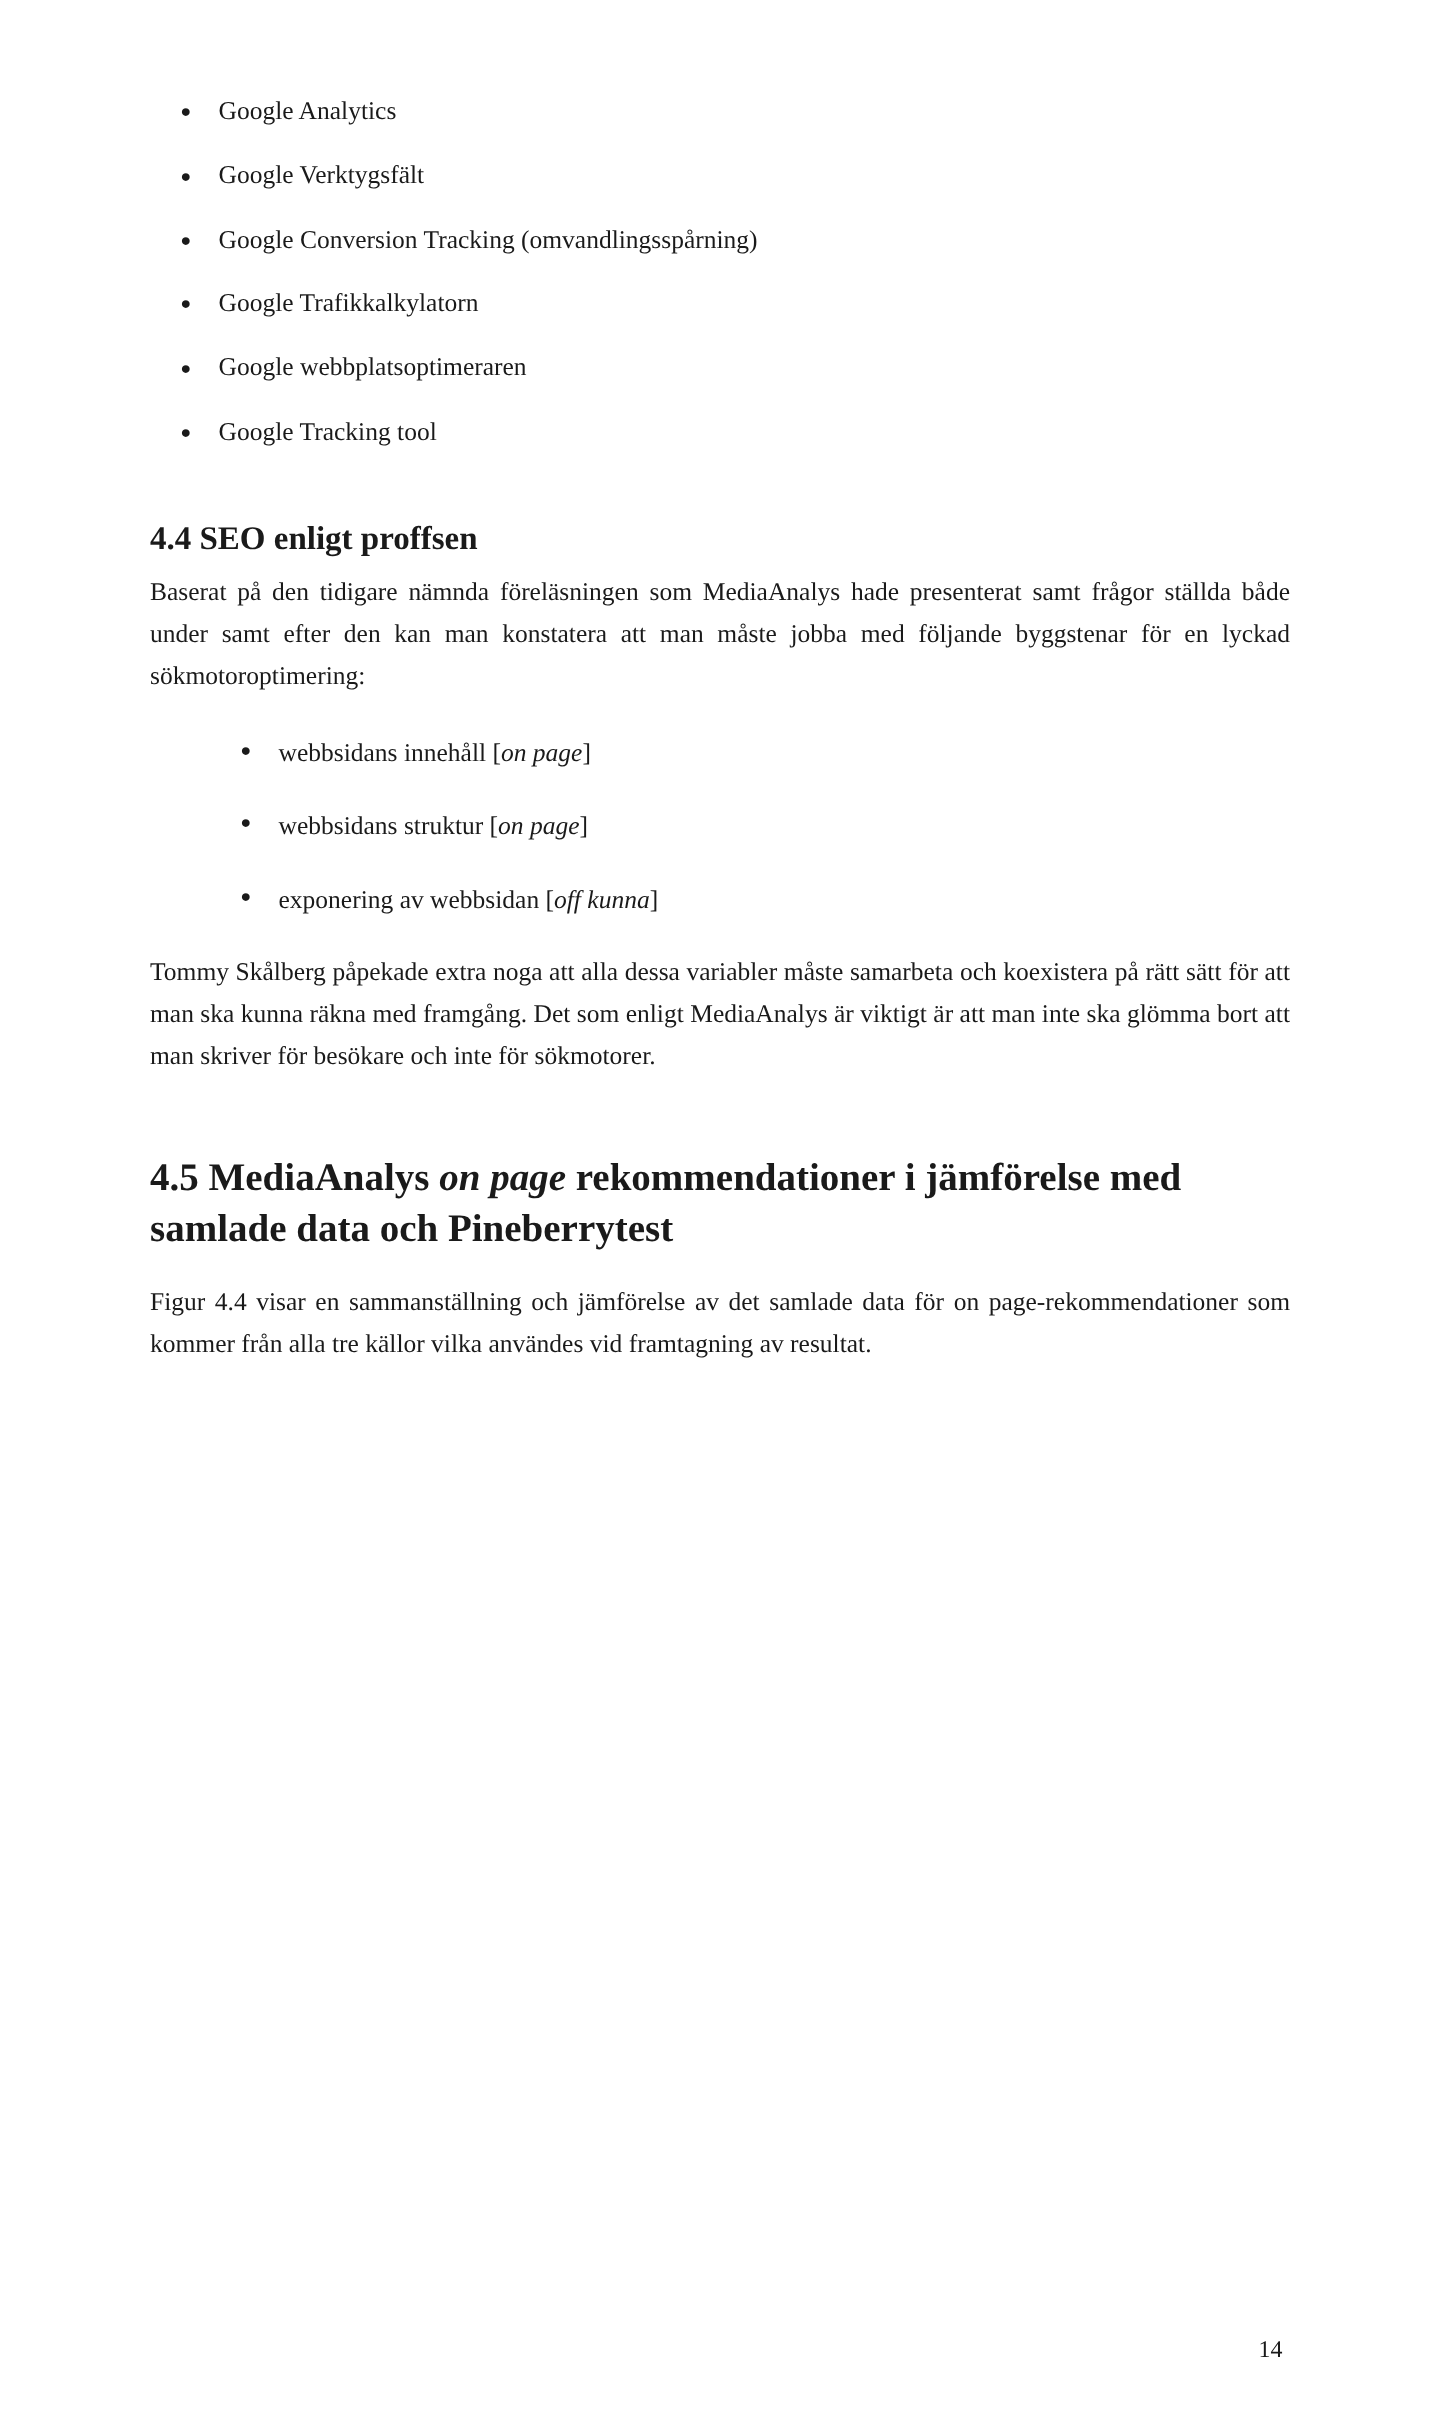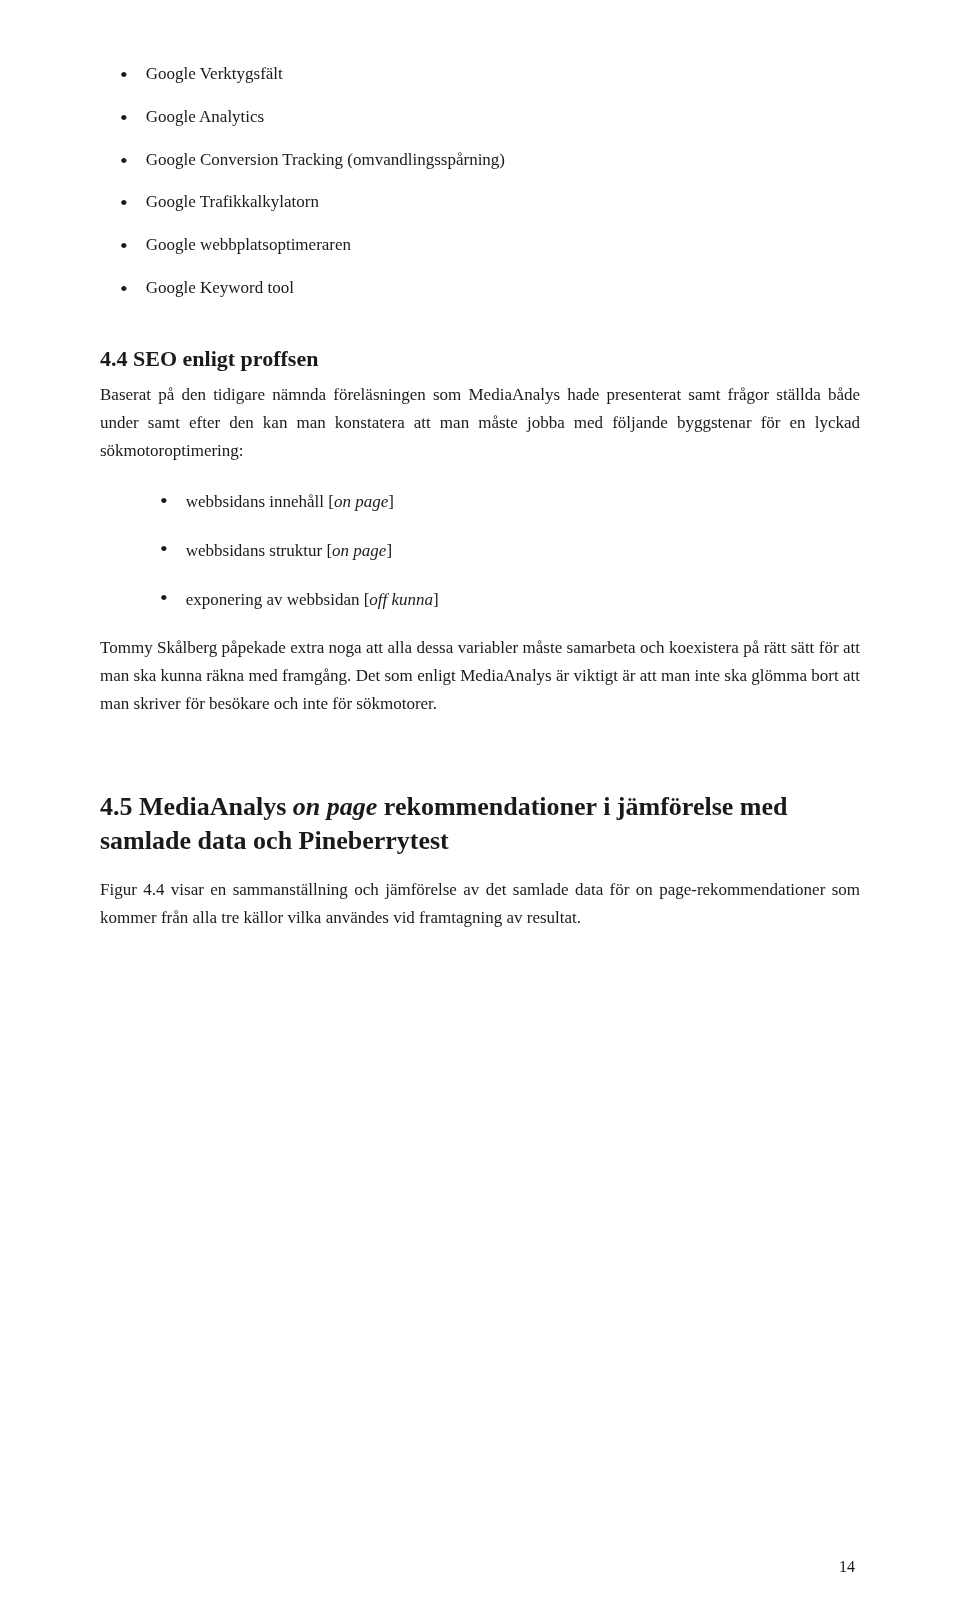--- a/index.html
+++ b/index.html
@@ -45,21 +45,21 @@
       font-size: 22px;
       font-weight: bold;
       margin-top: 40px;
       margin-bottom: 8px;
       line-height: 1.3;
     }
 
     .section-heading-large {
       font-size: 26px;
       font-weight: bold;
-      margin-top: 72px;
+      margin-top: 50px;
       margin-bottom: 18px;
       line-height: 1.3;
     }
 
     .body-text {
       margin-bottom: 16px;
       text-align: justify;
     }
 
     .italic {
@@ -93,36 +93,36 @@
       margin-right: 18px;
       flex-shrink: 0;
       color: #1a1a1a;
     }
   </style>
 </head>
 <body>
 
 <ul class="bullet-list">
   <li>
-    <span>Google Verktygsfält</span>
+    <span>Google Analytics</span>
   </li>
   <li>
-    <span>Google Analytics</span>
+    <span>Google Verktygsfält</span>
   </li>
   <li>
     <span>Google Conversion Tracking (omvandlingsspårning)</span>
   </li>
   <li>
     <span>Google Trafikkalkylatorn</span>
   </li>
   <li>
     <span>Google webbplatsoptimeraren</span>
   </li>
   <li>
-    <span>Google Keyword tool</span>
+    <span>Google Tracking tool</span>
   </li>
 </ul>
 
 <h2 class="section-heading">4.4 SEO enligt proffsen</h2>
 
 <p class="body-text">Baserat på den tidigare nämnda föreläsningen som MediaAnalys hade presenterat samt frågor ställda både under samt efter den kan man konstatera att man måste jobba med följande byggstenar för en lyckad sökmotoroptimering:</p>
 
 <ul class="sub-bullet-list">
   <li>
     <span>

